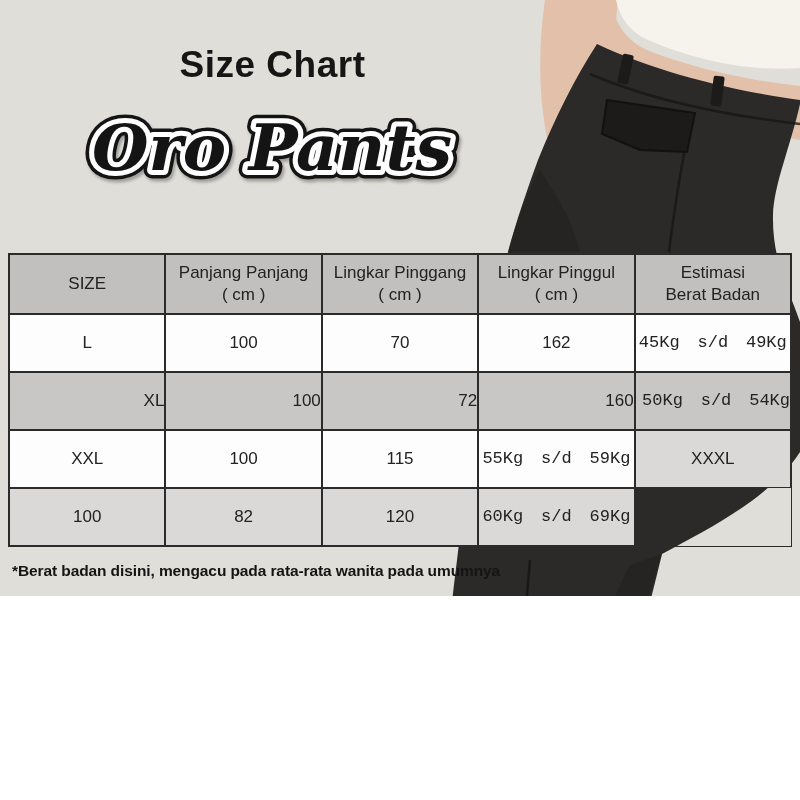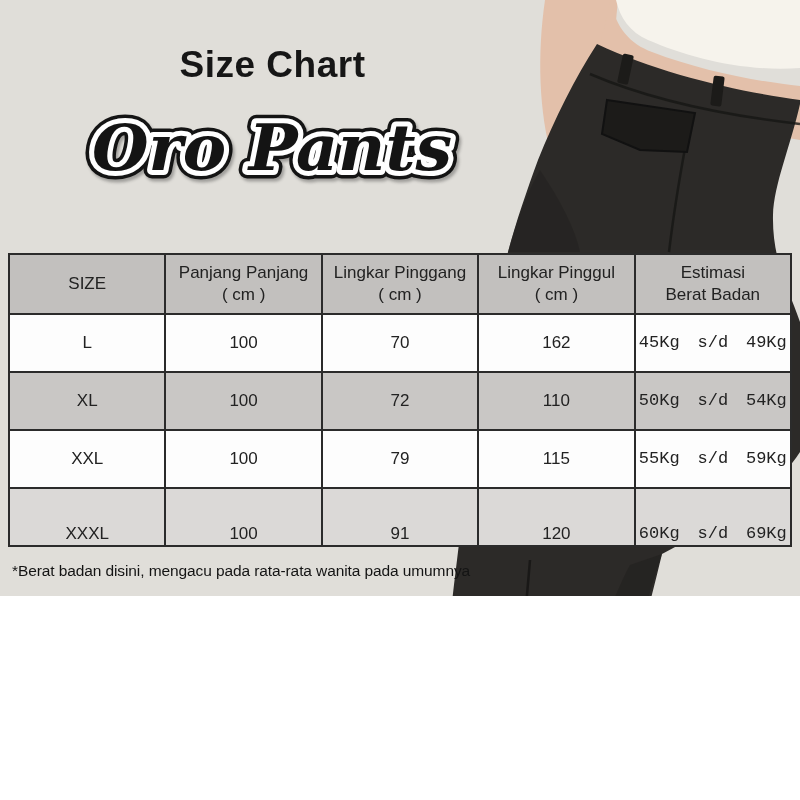--- a/index.html
+++ b/index.html
@@ -19,26 +19,26 @@
 
   
   .size-table{position:absolute;left:8px;top:253px;width:784px;display:grid;
     grid-template-columns:repeat(5,1fr);grid-template-rows:60px repeat(4,58px);
     border:1px solid var(--border,#2b2b2b);box-sizing:border-box;}
   .cell{border:1px solid var(--border,#2b2b2b);display:flex;flex-direction:column;
     align-items:center;justify-content:center;font-size:17px;color:#222;line-height:1.3;
     text-align:center;box-sizing:border-box;}
   .cell.head{background:var(--table-header-bg,#c2c0be);}
   .cell.rw{background:var(--row-white,#fdfdfd);}
-  .cell.rg{background:var(--row-gray,#c9c7c5);}
-  .cell.rl{background:var(--row-light-gray,#dbd9d7);justify-content:flex-end;}
+  .cell.rg{background:var(--row-gray,#c9c7c5);align-items:flex-end;}
+  .cell.rl{background:var(--row-light-gray,#dbd9d7);}
   .cell.wt{word-spacing:.45em;font-family:Liberation Mono, monospace;}
 
   
-  .footnote{position:absolute;left:12px;top:560px;color:#141414;font-weight:400;
+  .footnote{position:absolute;left:12px;top:560px;color:#141414;font-weight:700;
     font-size:15.5px;line-height:1.45;letter-spacing:-.1px;white-space:nowrap;}
   .footnote .l2{padding-left:9px;}
 </style>
 </head>
 <body>
 
 <div class="stage">
 
   <svg class="photo" width="800" height="800" viewBox="0 0 800 800" aria-hidden="true">
     <rect x="0" y="0" width="800" height="800" style="fill:var(--wall,#e0ded9)"></rect>
@@ -133,50 +133,47 @@
     <div class="cell rg">
         <span>XL</span>
       </div>
     <div class="cell rg">
         <span>100</span>
       </div>
     <div class="cell rg">
         <span>72</span>
       </div>
     <div class="cell rg">
-        <span>110</span>
+        <span>160</span>
       </div>
     <div class="cell rg wt">
         <span>50Kg s/d 54Kg</span>
       </div>
 
     <div class="cell rw">
         <span>XXL</span>
       </div>
     <div class="cell rw">
         <span>100</span>
-      </div>
-    <div class="cell rw">
-        <span>79</span>
       </div>
     <div class="cell rw">
         <span>115</span>
       </div>
     <div class="cell rw wt">
         <span>55Kg s/d 59Kg</span>
       </div>
 
     <div class="cell rl">
         <span>XXXL</span>
       </div>
     <div class="cell rl">
         <span>100</span>
       </div>
     <div class="cell rl">
-        <span>91</span>
+        <span>82</span>
       </div>
     <div class="cell rl">
         <span>120</span>
       </div>
     <div class="cell rl wt">
         <span>60Kg s/d 69Kg</span>
       </div>
   </div>
 
   <div class="footnote">

